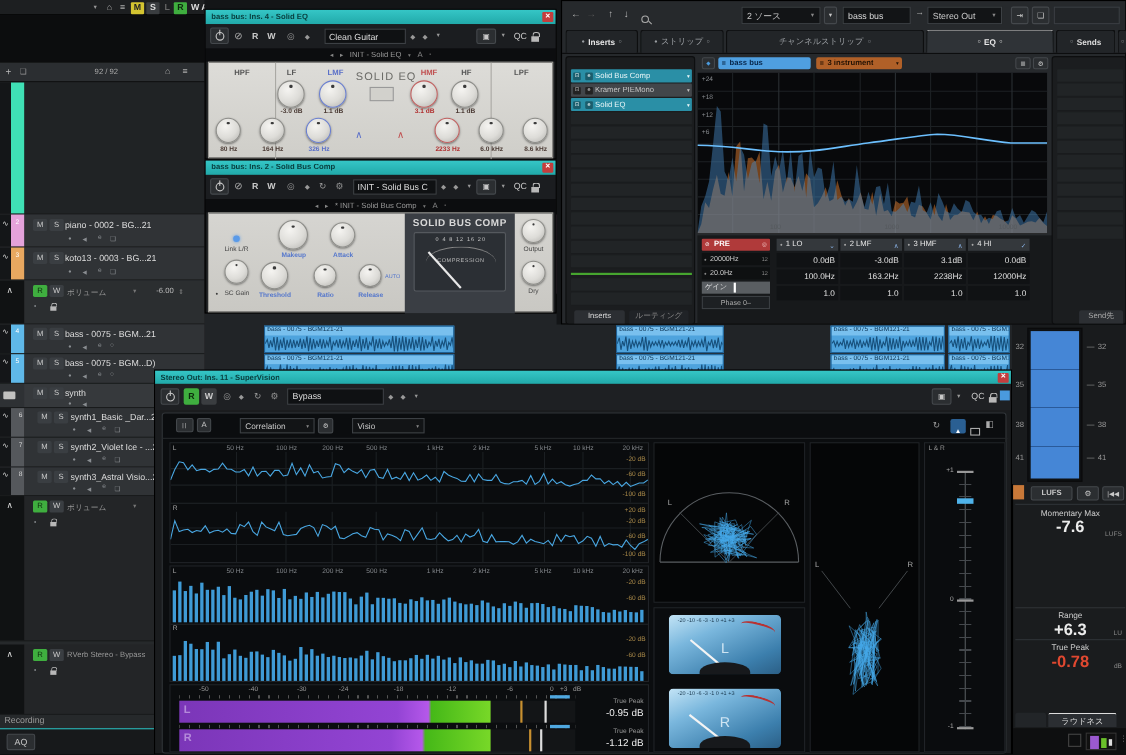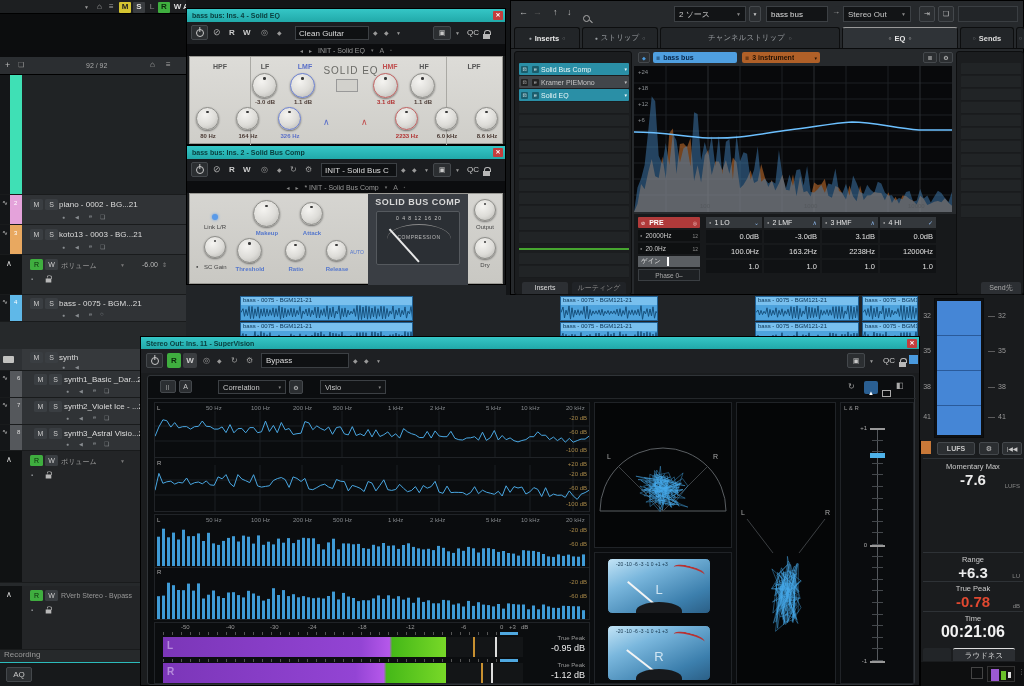--- a/index.html
+++ b/index.html
@@ -130,20 +130,33 @@
   </div>
 
   <div class="trk" style="top:295px;height:27px">
     <div class="cb"></div>
       <div class="cs" style="background:#5fb8e8"></div>
     <span class="ab ic i-wave f7" style="left:2px;top:3px;color:#ccc"></span>
     <span class="ab f6" style="left:14px;top:4px;color:#fff">4</span>
     <div class="msbtn" style="left:30px;top:3px">M</div>
     <div class="msbtn" style="left:45px;top:3px">S</div>
     <span class="ab f8 nw" style="left:59px;top:4px;width:124px;color:#ddd">bass - 0075 - BGM...21</span>
+    <span class="subic ic i-dot" style="left:62px;top:17px"></span>
+    <span class="subic ic i-mon" style="left:75px;top:17px"></span>
+    <span class="subic ic i-e" style="left:89px;top:16px;font-size:6px"></span>
+    <span class="subic" style="left:100px;top:16px;font-size:6px">○</span>
+  </div>
+  <div class="trk" style="top:322px;height:27px">
+    <div class="cb"></div>
+      <div class="cs" style="background:#5fb8e8"></div>
+    <span class="ab ic i-wave f7" style="left:2px;top:3px;color:#ccc"></span>
+    <span class="ab f6" style="left:14px;top:4px;color:#fff">5</span>
+    <div class="msbtn" style="left:30px;top:3px">M</div>
+    <div class="msbtn" style="left:45px;top:3px">S</div>
+    <span class="ab f8 nw" style="left:59px;top:4px;width:124px;color:#ddd">bass - 0075 - BGM...D)</span>
     <span class="subic ic i-dot" style="left:62px;top:17px"></span>
     <span class="subic ic i-mon" style="left:75px;top:17px"></span>
     <span class="subic ic i-e" style="left:89px;top:16px;font-size:6px"></span>
     <span class="subic" style="left:100px;top:16px;font-size:6px">○</span>
   </div>
 
   <div class="trk" style="top:349px;height:22px;background:#36393c">
     <div class="cb" style="background:#2e3134"></div>
     <span class="ab" style="left:3px;top:7px;width:11px;height:7px;background:#c2c2c0;border-radius:1px"></span>
     <div class="msbtn" style="left:30px;top:3px">M</div>
@@ -1124,24 +1137,20 @@
     <div class="ab lrow" style="left:2px;top:112px;width:100px;height:29px">
       <div class="tc f75" style="color:#ccc;margin-top:2px">Range</div>
       <div class="tc" style="color:#ececec;font-size:15px;font-weight:bold">+6.3</div>
       <span class="ab f6" style="right:3px;top:20px;color:#888">LU</span>
     </div>
     <div class="ab lrow" style="left:2px;top:141px;width:100px;height:30px">
       <div class="tc f75" style="color:#ccc;margin-top:2px">True Peak</div>
       <div class="tc" style="color:#e04830;font-size:15px;font-weight:bold">-0.78</div>
       <span class="ab f6" style="right:3px;top:21px;color:#888">dB</span>
     </div>
-    <div class="ab lrow" style="left:2px;top:171px;width:100px;height:33px">
-      <div class="tc f75" style="color:#ccc;margin-top:2px">Time</div>
-      <div class="tc" style="color:#f2f2f2;font-size:16px;font-weight:bold">00:21:06</div>
-    </div>
     <div class="ab" style="left:2px;top:208px;width:28px;height:13px;background:#222528;border-radius:2px 2px 0 0"></div>
     <div class="ab tc" style="left:32px;top:208px;width:62px;height:13px;background:#2b2e32;border-top:1px solid #ddd;color:#ddd;font-size:7.5px;line-height:13px;border-radius:2px 2px 0 0">ラウドネス</div>
     <div class="ab" style="left:0;top:222px;width:104px;height:24px;background:#0e0f10">
       <div class="ab" style="left:50px;top:5px;width:12px;height:12px;border:1px solid #444"></div>
       <div class="ab" style="left:66px;top:4px;width:28px;height:16px;background:#111;border:1px solid #333">
         <div class="ab" style="left:3px;top:2px;width:8px;height:12px;background:#9b59d0"></div>
         <div class="ab" style="left:13px;top:4px;width:5px;height:9px;background:#6abf2a"></div>
         <div class="ab" style="left:20px;top:5px;width:3px;height:6px;background:#ddd"></div>
       </div>
       <span class="ab ic i-vdots f7" style="left:97px;top:6px;color:#777"></span>

